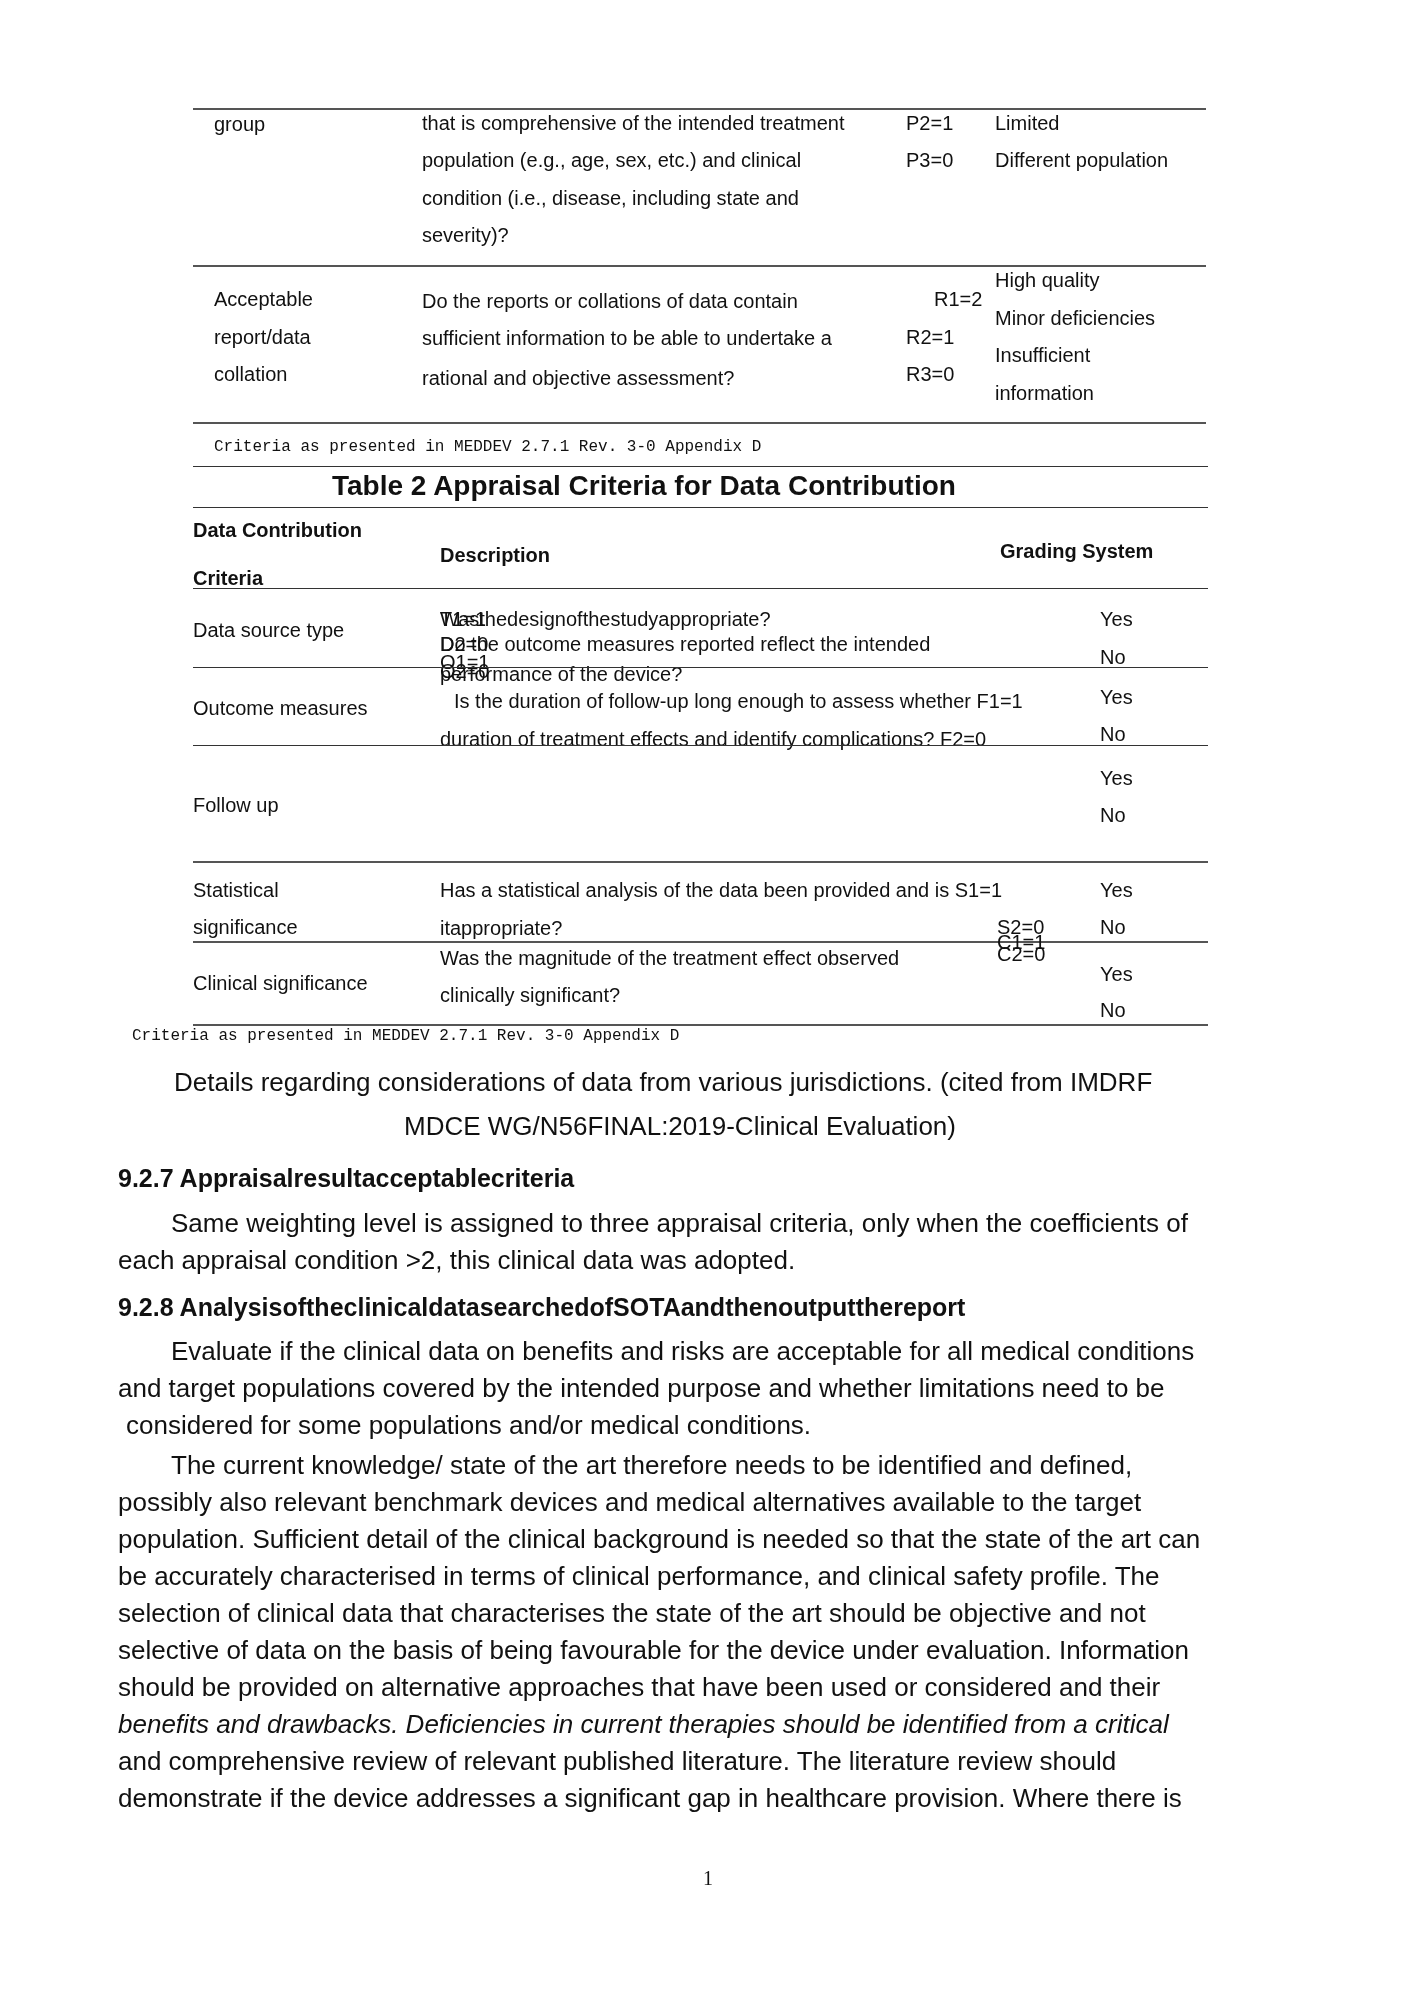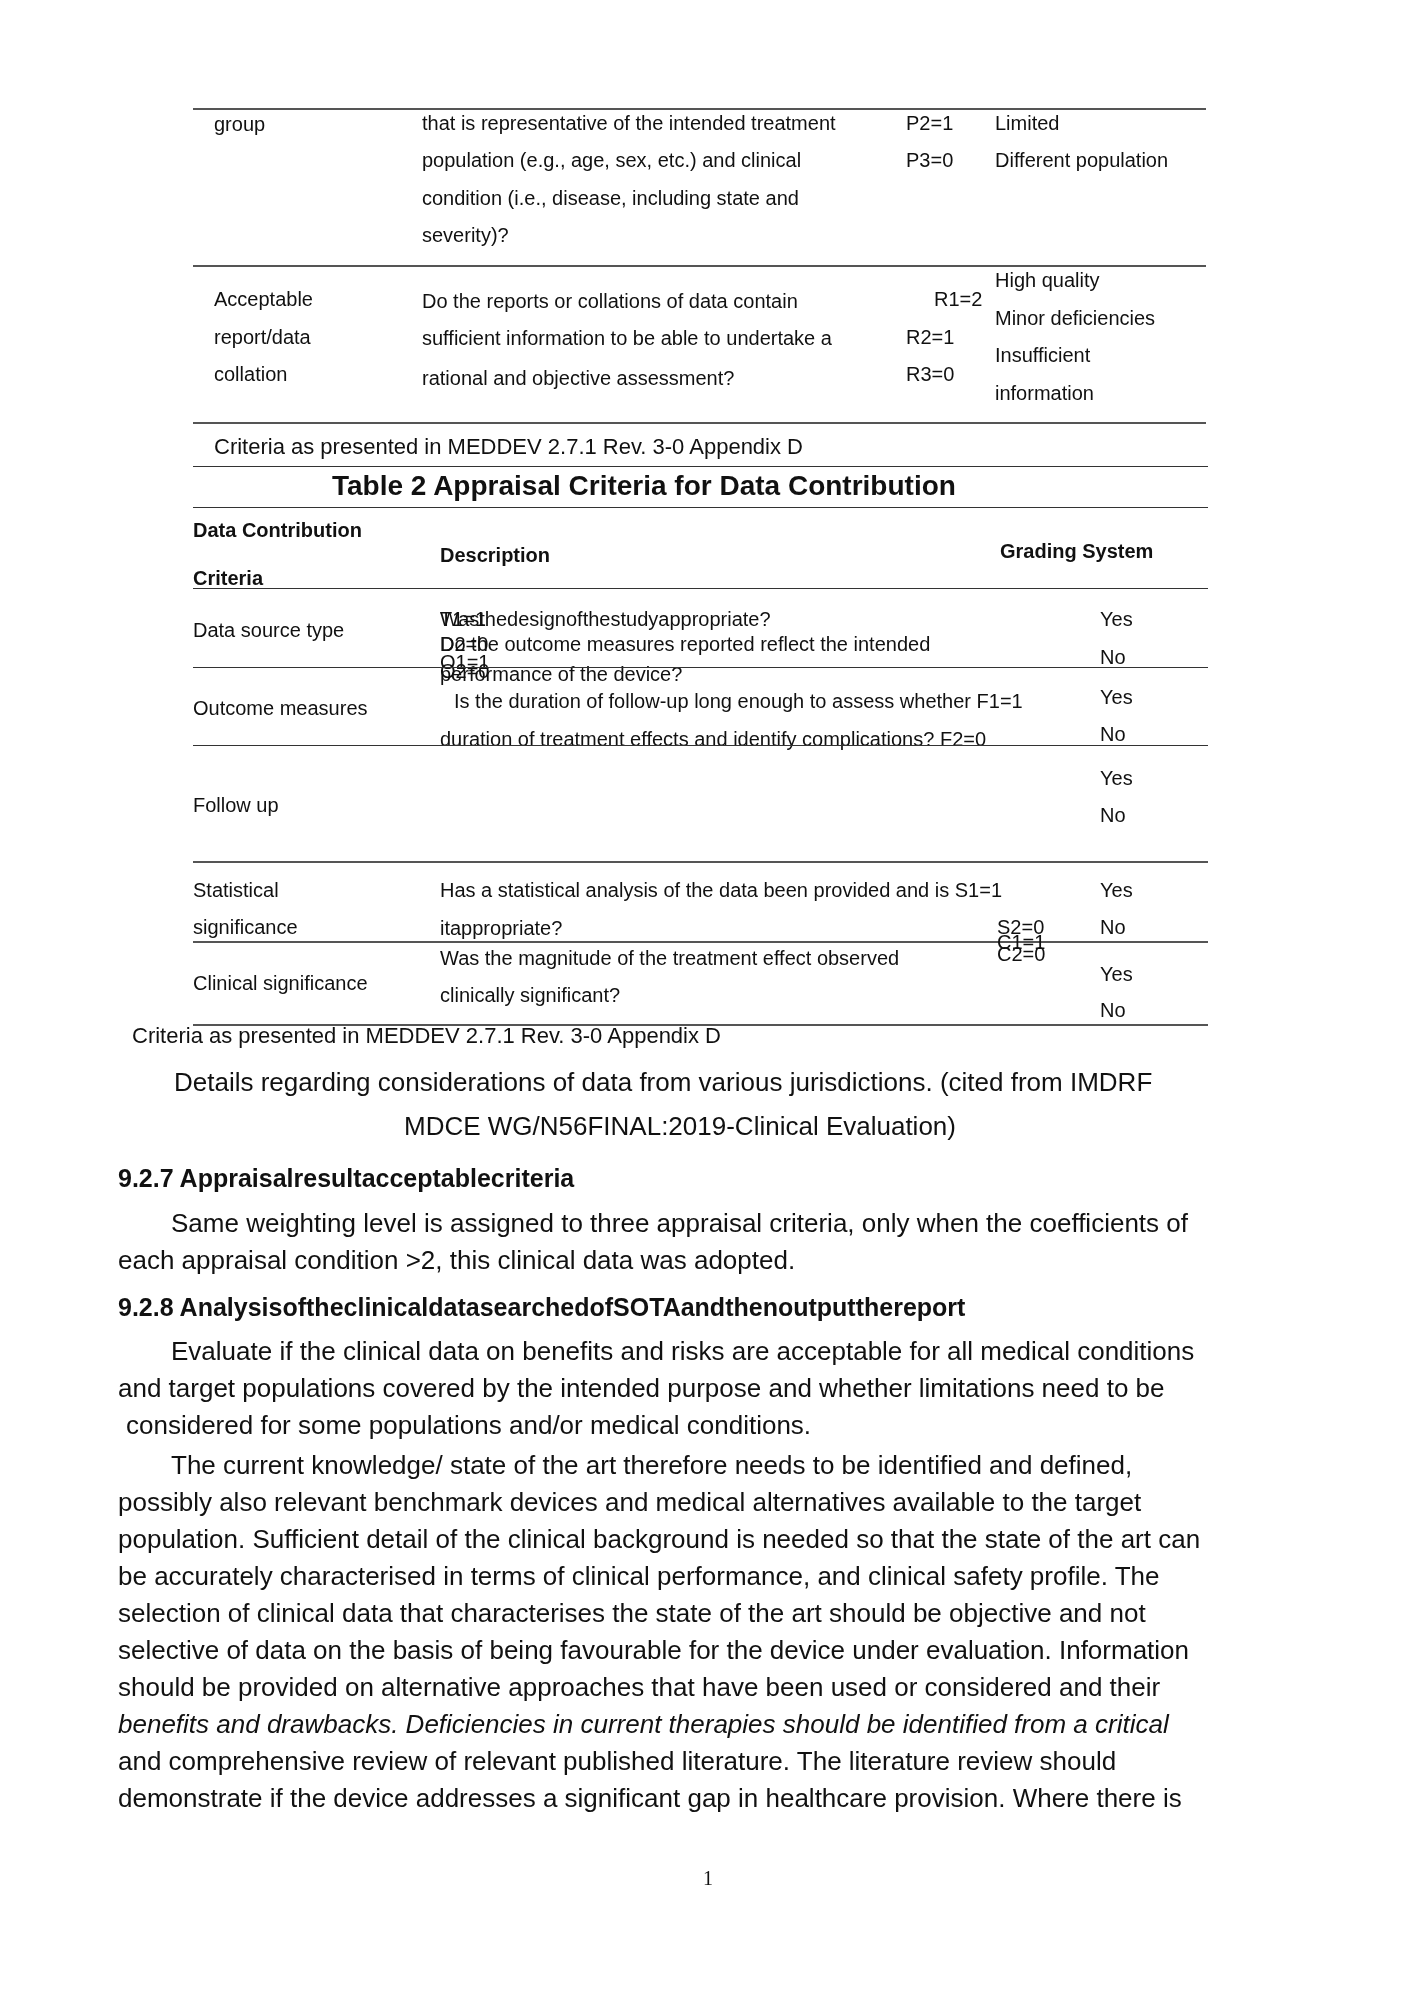--- a/index.html
+++ b/index.html
@@ -1,36 +1,36 @@
 <!DOCTYPE html>
 <html><head>
   <meta charset="utf-8">
   <style>
     html, body { margin: 0; padding: 0; background: #ffffff; }
     body { width: 1414px; height: 2000px; position: relative; overflow: hidden;
            font-family: "Liberation Sans", sans-serif; color: #111; }
     .abs { position: absolute; white-space: nowrap; }
     .t20 { font-size: 20px; line-height: 24px; }
-    .t18 { font-size: 22px; line-height: 22px; }
+    .t18 { font-size: 16px; line-height: 22px; font-family: Liberation Mono, monospace; }
     .hline { position: absolute; height: 0; border-top: 2px solid #555; }
     .hline.thin { border-top: 1.5px solid #333; }
     .bold { font-weight: bold; }
     .title { font-size: 28px; font-weight: bold; line-height: 34px; }
     .body-text { font-size: 26px; line-height: 37px; }
     .h3 { font-size: 25px; font-weight: bold; line-height: 30px; }
     .pagenum { font-family: "Liberation Serif", serif; font-size: 20px; }
   </style>
 </head>
 <body>
 
 <div>
   <div class="hline" style="left:193px; top:108px; width:1013px;"></div>
 
   <div class="abs t20" style="left:214px; top:112px;">group</div>
-  <div class="abs t20" style="left:422px; top:111px;">that is representative of the intended treatment</div>
+  <div class="abs t20" style="left:422px; top:111px;">that is comprehensive of the intended treatment</div>
   <div class="abs t20" style="left:422px; top:148px;">population (e.g., age, sex, etc.) and clinical</div>
   <div class="abs t20" style="left:422px; top:186px;">condition (i.e., disease, including state and</div>
   <div class="abs t20" style="left:422px; top:223px;">severity)?</div>
   <div class="abs t20" style="left:906px; top:111px;">P2=1</div>
   <div class="abs t20" style="left:906px; top:148px;">P3=0</div>
   <div class="abs t20" style="left:995px; top:111px;">Limited</div>
   <div class="abs t20" style="left:995px; top:148px;">Different population</div>
 
   <div class="hline" style="left:193px; top:265px; width:1013px;"></div>
 

